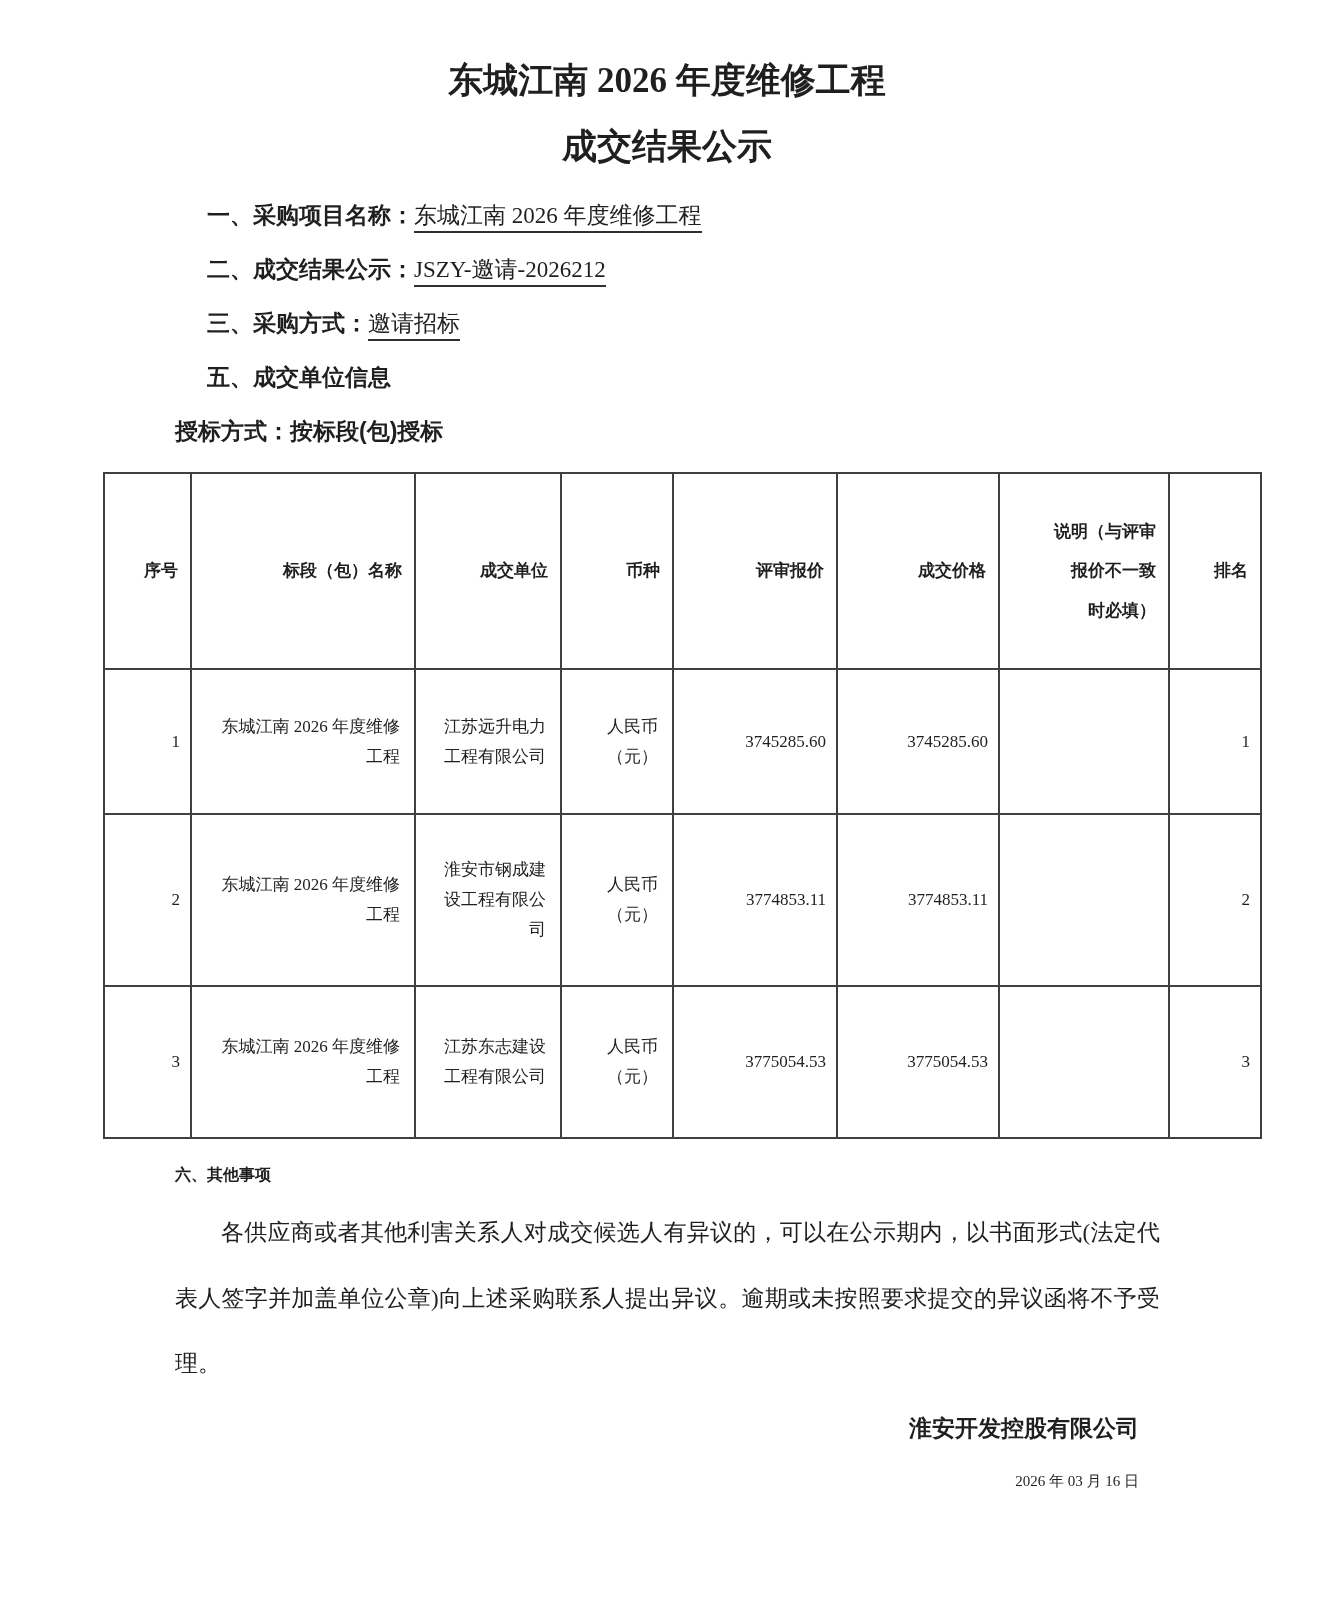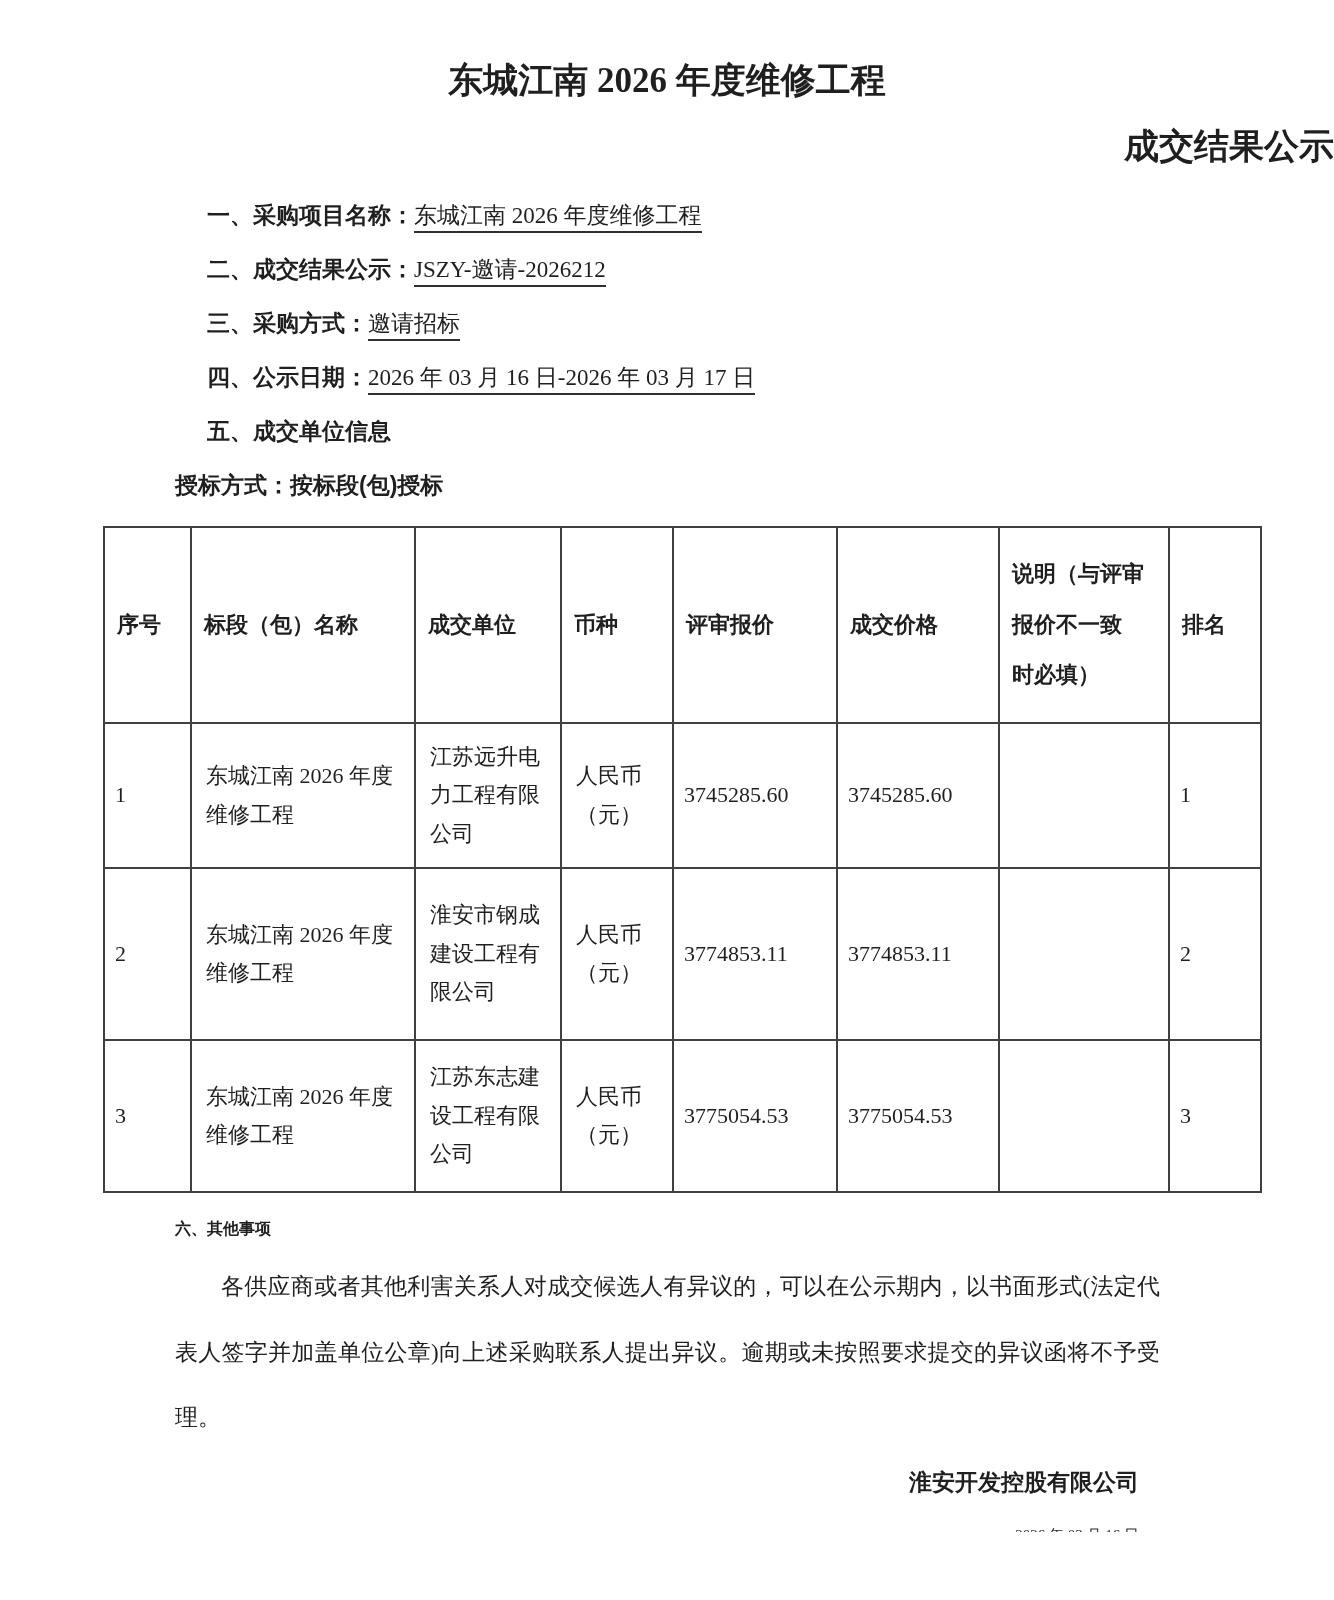--- a/index.html
+++ b/index.html
@@ -3,43 +3,43 @@
 <meta charset="utf-8">
 <style>
   html,body{margin:0;padding:0;background:#ffffff;}
   .page{
     width:1334px;height:1532px;background:#ffffff;color:#1f1f1f;
     font-family:"Liberation Serif","DejaVu Serif",serif;
     overflow:hidden;position:relative;
   }
   .doc-title{ text-align:center;font-weight:700;font-size:35px;line-height:1.2; }
   .doc-title.first{ padding-top:60px; }
-  .doc-title.second{ margin-top:24px;text-align:right; }
+  .doc-title.second{ margin-top:24px; }
 
   .items{ margin:32px 0 0 175px; }
   .item{ height:54px;font-size:23px; }
   .item-label{
     font-family:"Liberation Sans","DejaVu Sans",sans-serif;
     font-weight:700;
     margin-left:32px;
   }
   .item-value{ }
   .item-value.u{ border-bottom:2px solid #303030;padding-bottom:3px; }
   .award-line{
     font-family:"Liberation Sans","DejaVu Sans",sans-serif;
     font-weight:700;font-size:23px;
   }
 
   table.results{
     border-collapse:collapse;table-layout:fixed;
     margin:2px 0 0 103px;width:1157px;
   }
   .results th,.results td{
-    border:2px solid #404040;text-align:left;vertical-align:middle;
-    font-size:22px;overflow:hidden;
+    border:2px solid #404040;text-align:right;vertical-align:middle;
+    font-size:17px;overflow:hidden;
   }
   .results th{ font-weight:700;line-height:2.3;padding:0 12px; }
   .results th.note-h{ white-space:pre-line;padding:0 12px; }
   .results td{ line-height:1.75;font-weight:400;padding:0 10px; }
   .results td.package{ padding:0 14px; }
   .results td.supplier{ padding:0 14px; }
   .results td.currency{ padding:0 14px; }
   tr.hdr{ height:196px; }
   tr.r1{ height:145px; }
   tr.r2{ height:172px; }
@@ -75,23 +75,20 @@
 
   <div class="items">
     <div class="item">
       <span class="item-label">一、采购项目名称：</span><span class="item-value u">东城江南 2026 年度维修工程</span>
     </div>
     <div class="item">
       <span class="item-label">二、成交结果公示：</span><span class="item-value u">JSZY-邀请-2026212</span>
     </div>
     <div class="item">
       <span class="item-label">三、采购方式：</span><span class="item-value u">邀请招标</span>
-    </div>
-    <div class="item">
-      <span class="item-label">四、公示日期：</span><span class="item-value u">2026 年 03 月 16 日-2026 年 03 月 17 日</span>
     </div>
     <div class="item">
       <span class="item-label">五、成交单位信息</span>
     </div>
     <div class="item award-line">授标方式：按标段(包)授标</div>
   </div>
 
   <table class="results">
     <colgroup>
       <col style="width:87px">

